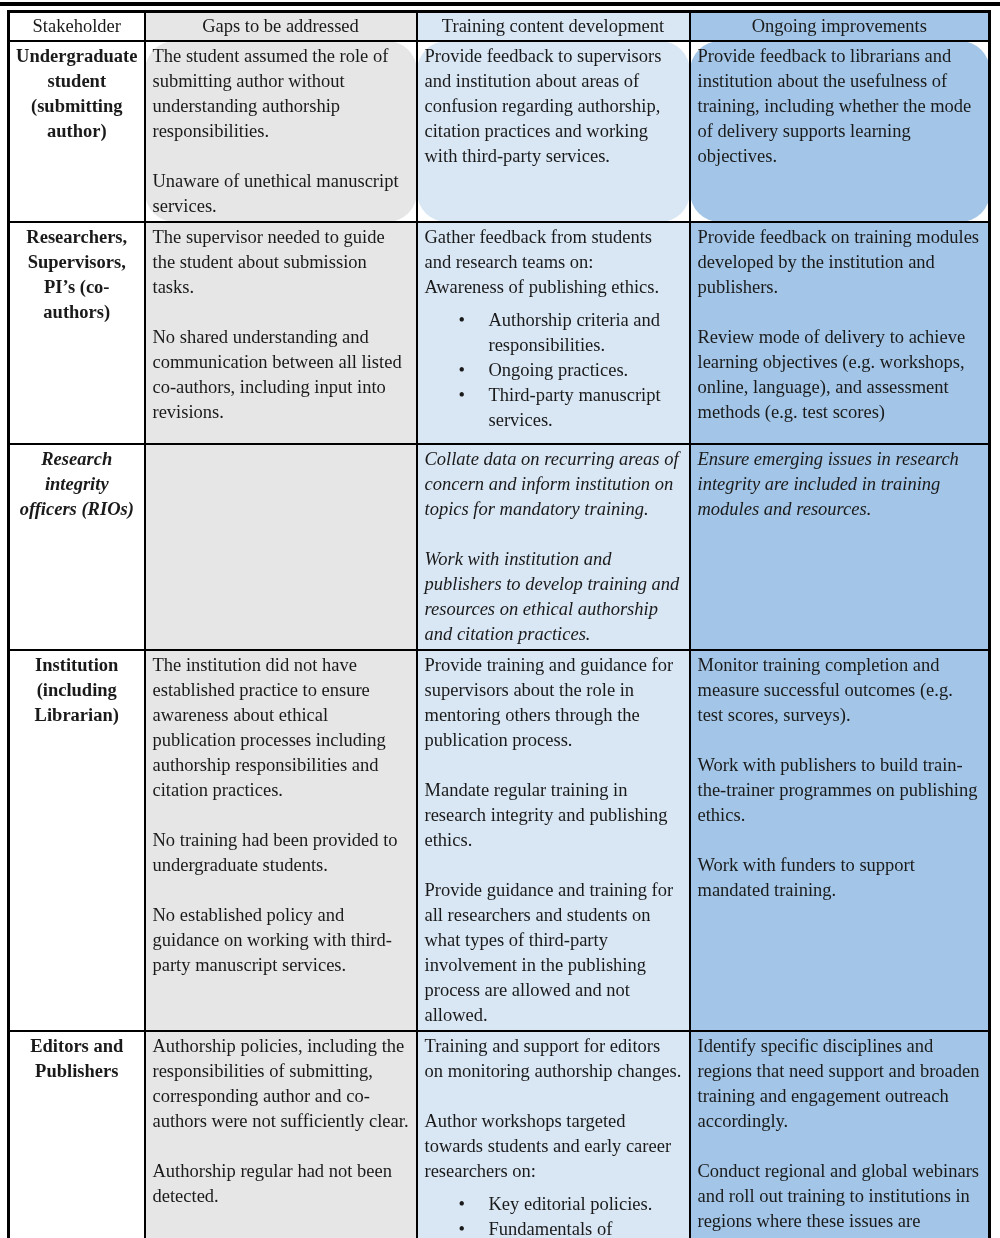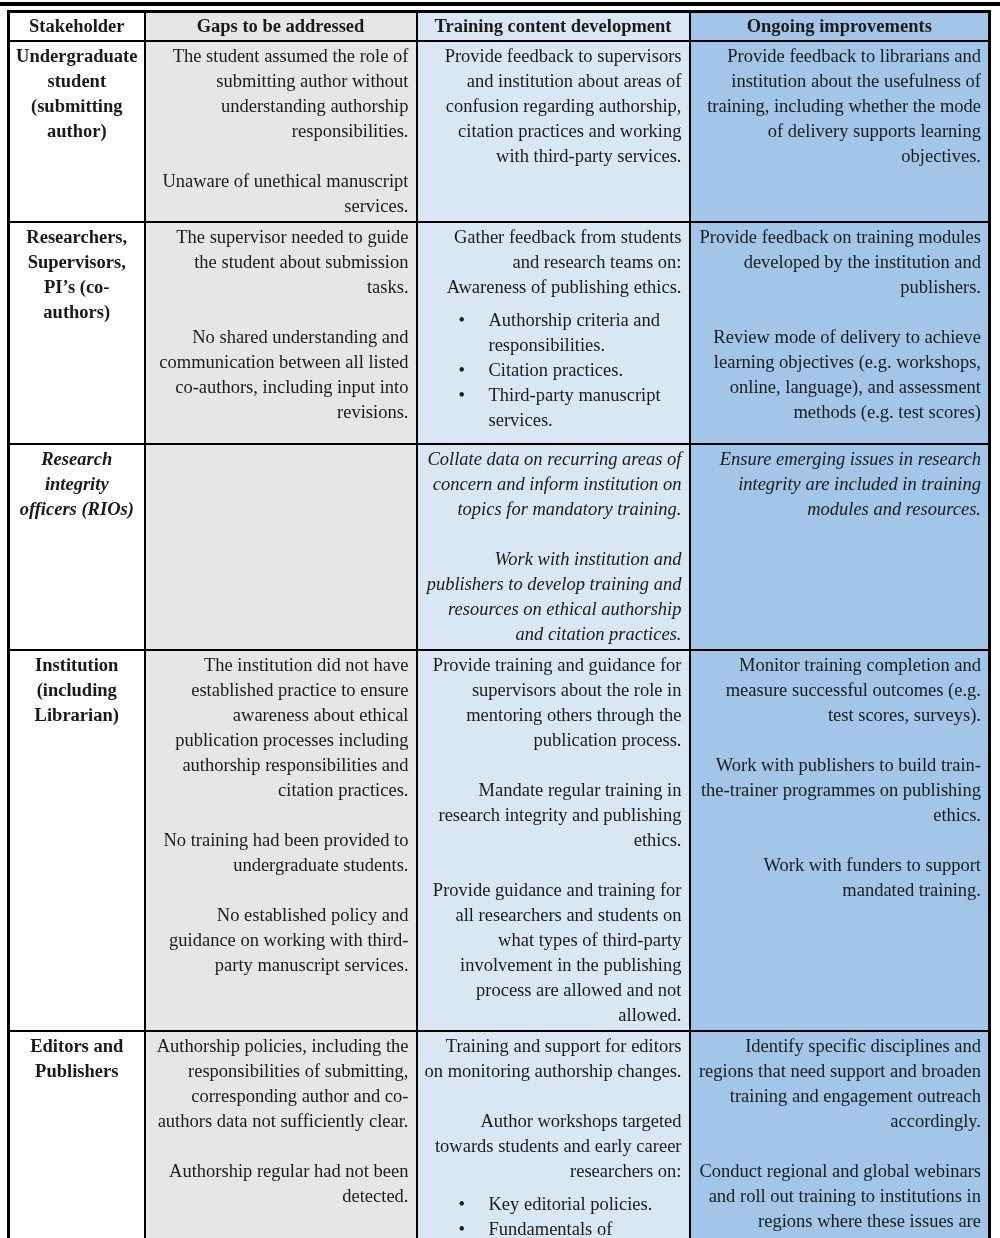--- a/index.html
+++ b/index.html
@@ -22,44 +22,44 @@
   th, td {
     border:2px solid #000;
     vertical-align:top;
     font-size:18.5px;
     line-height:25px;
     padding:2px 7px;
     box-sizing:border-box;
     word-wrap:break-word;
   }
   th {
-    font-weight:bold;
+    font-weight:normal;
     text-align:center;
     padding:1px 4px;
     height:24px;
   }
   td.stakeholder {
     font-weight:bold;
     text-align:center;
     padding:2px 4px;
   }
   
   .bg-stakeholder { background:var(--c-stakeholder,#ffffff); }
   .bg-gaps       { background:var(--c-gaps,#e7e6e6); }
   .bg-training   { background:var(--c-training,#d9e7f5); }
   .bg-ongoing    { background:var(--c-ongoing,#a3c6e8); }
 
   
-  tbody tr:nth-child(1) td { height:160px; }
+  tbody tr:nth-child(1) td { height:160px;border-radius:30px; }
   tbody tr:nth-child(2) td { height:184px; }
   tbody tr:nth-child(3) td { height:180px;font-style:italic; }
   tbody tr:nth-child(4) td { height:334px; }
   tbody tr:nth-child(5) td { height:326px; }
 
-  p.para { margin:0;text-align:right; }
+  p.para { margin:0; }
   .gap { height:25px; }
   ul.bullets { list-style:none; margin:8px; padding:0; }
   ul.bullets li { position:relative; padding-left:56px; }
   ul.bullets li::before { content:"\2022"; position:absolute; left:26px; }
 </style>
 </head>
 <body>
 
 <div class="page">
   <div class="rule top"></div>
@@ -99,21 +99,21 @@
           <td class="bg-gaps">
             <p class="para">The supervisor needed to guide the student about submission tasks.</p>
             <div class="gap"></div>
             <p class="para">No shared understanding and communication between all listed co-authors, including input into revisions.</p>
           </td>
           <td class="bg-training">
             <p class="para">Gather feedback from students and research teams on:</p>
             <p class="para">Awareness of publishing ethics.</p>
             <ul class="bullets">
               <li>Authorship criteria and responsibilities.</li>
-              <li>Citation practices.</li>
+              <li>Ongoing practices.</li>
               <li>Third-party manuscript services.</li>
             </ul>
           </td>
           <td class="bg-ongoing">
             <p class="para">Provide feedback on training modules developed by the institution and publishers.</p>
             <div class="gap"></div>
             <p class="para">Review mode of delivery to achieve learning objectives (e.g. workshops, online, language), and assessment methods (e.g. test scores)</p>
           </td>
         </tr>
         <tr>
@@ -148,21 +148,21 @@
             <p class="para">Monitor training completion and measure successful outcomes (e.g. test scores, surveys).</p>
             <div class="gap"></div>
             <p class="para">Work with publishers to build train-the-trainer programmes on publishing ethics.</p>
             <div class="gap"></div>
             <p class="para">Work with funders to support mandated training.</p>
           </td>
         </tr>
         <tr>
           <td class="stakeholder bg-stakeholder">Editors and Publishers</td>
           <td class="bg-gaps">
-            <p class="para">Authorship policies, including the responsibilities of submitting, corresponding author and co-authors data not sufficiently clear.</p>
+            <p class="para">Authorship policies, including the responsibilities of submitting, corresponding author and co-authors were not sufficiently clear.</p>
             <div class="gap"></div>
             <p class="para">Authorship regular had not been detected.</p>
             <div class="gap"></div>
             <p class="para">Current author training workshops do not sufficiently involve undergraduate students.</p>
           </td>
           <td class="bg-training">
             <p class="para">Training and support for editors on monitoring authorship changes.</p>
             <div class="gap"></div>
             <p class="para">Author workshops targeted towards students and early career researchers on:</p>
             <ul class="bullets">

